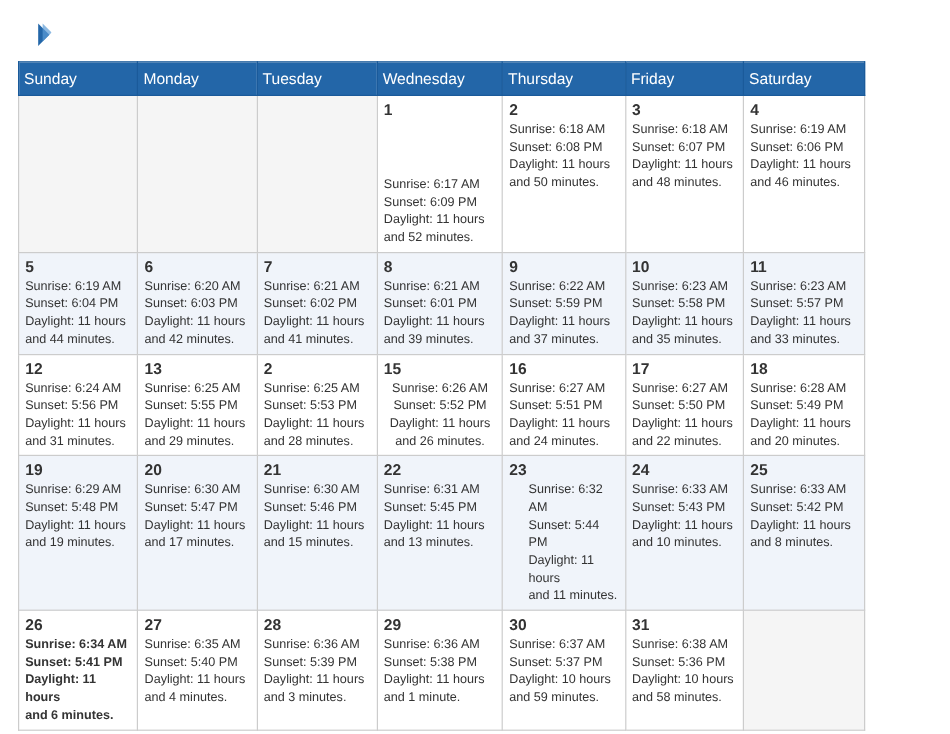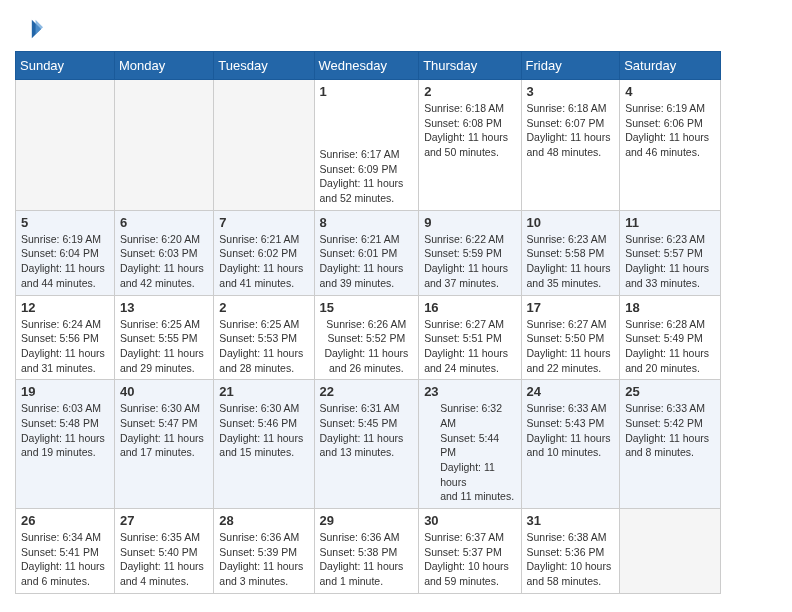--- a/index.html
+++ b/index.html
@@ -265,27 +265,27 @@
             <span class="day-num">18</span>
             <div class="day-info" style="white-space: pre-line;">Sunrise: 6:28 AM
 Sunset: 5:49 PM
 Daylight: 11 hours
 and 20 minutes.</div>
           </td>
         </tr>
         <tr class="row-bg-alt">
           <td>
             <span class="day-num">19</span>
-            <div class="day-info" style="white-space: pre-line;">Sunrise: 6:03 AM
+            <div class="day-info" style="white-space: pre-line;">Sunrise: 6:29 AM
 Sunset: 5:48 PM
 Daylight: 11 hours
 and 19 minutes.</div>
           </td>
           <td>
-            <span class="day-num">40</span>
+            <span class="day-num">20</span>
             <div class="day-info" style="white-space: pre-line;">Sunrise: 6:30 AM
 Sunset: 5:47 PM
 Daylight: 11 hours
 and 17 minutes.</div>
           </td>
           <td>
             <span class="day-num">21</span>
             <div class="day-info" style="white-space: pre-line;">Sunrise: 6:30 AM
 Sunset: 5:46 PM
 Daylight: 11 hours
@@ -316,21 +316,21 @@
             <span class="day-num">25</span>
             <div class="day-info" style="white-space: pre-line;">Sunrise: 6:33 AM
 Sunset: 5:42 PM
 Daylight: 11 hours
 and 8 minutes.</div>
           </td>
         </tr>
         <tr class="row-bg-light">
           <td>
             <span class="day-num">26</span>
-            <div class="day-info" style="white-space: pre-line;">Sunrise: 6:34 AM
+            <div class="day-info" style="white-space: pre-line; font-weight: bold;">Sunrise: 6:34 AM
 Sunset: 5:41 PM
 Daylight: 11 hours
 and 6 minutes.</div>
           </td>
           <td>
             <span class="day-num">27</span>
             <div class="day-info" style="white-space: pre-line;">Sunrise: 6:35 AM
 Sunset: 5:40 PM
 Daylight: 11 hours
 and 4 minutes.</div>

